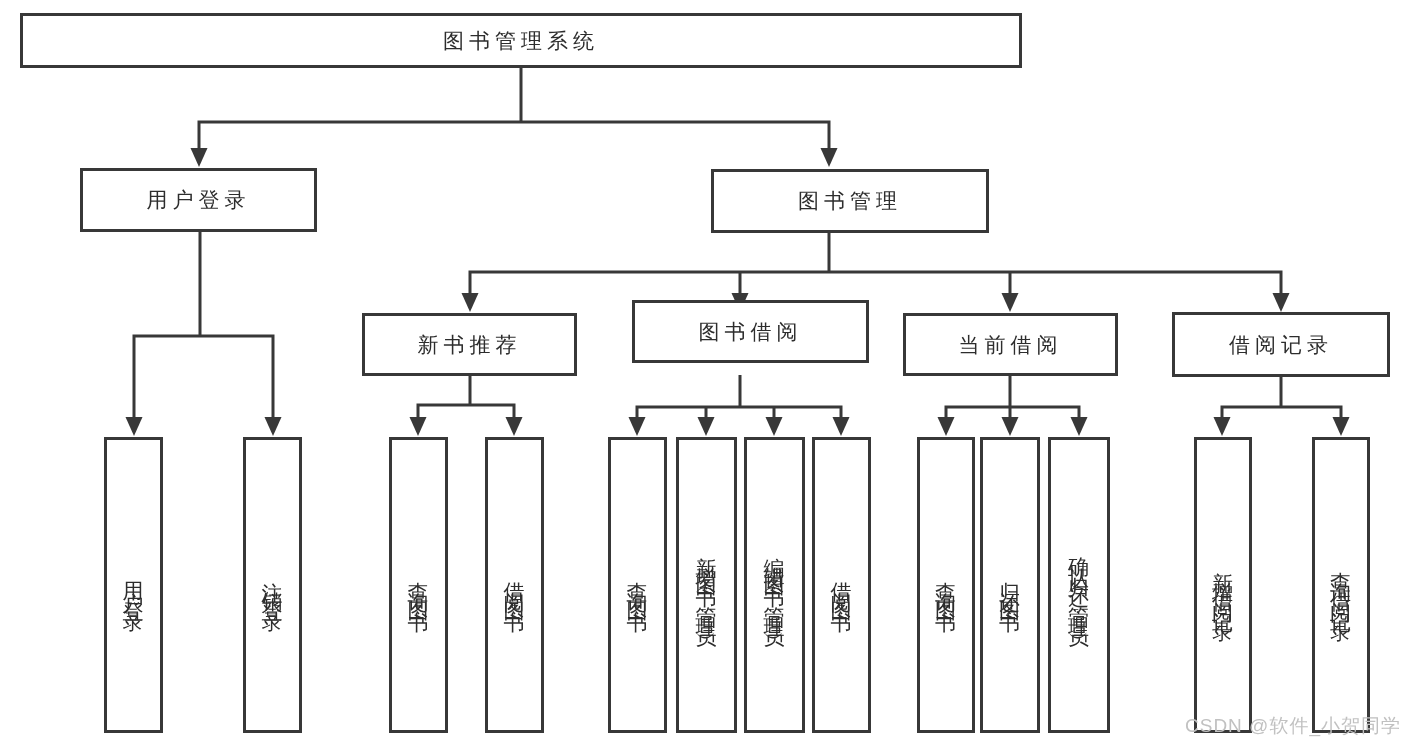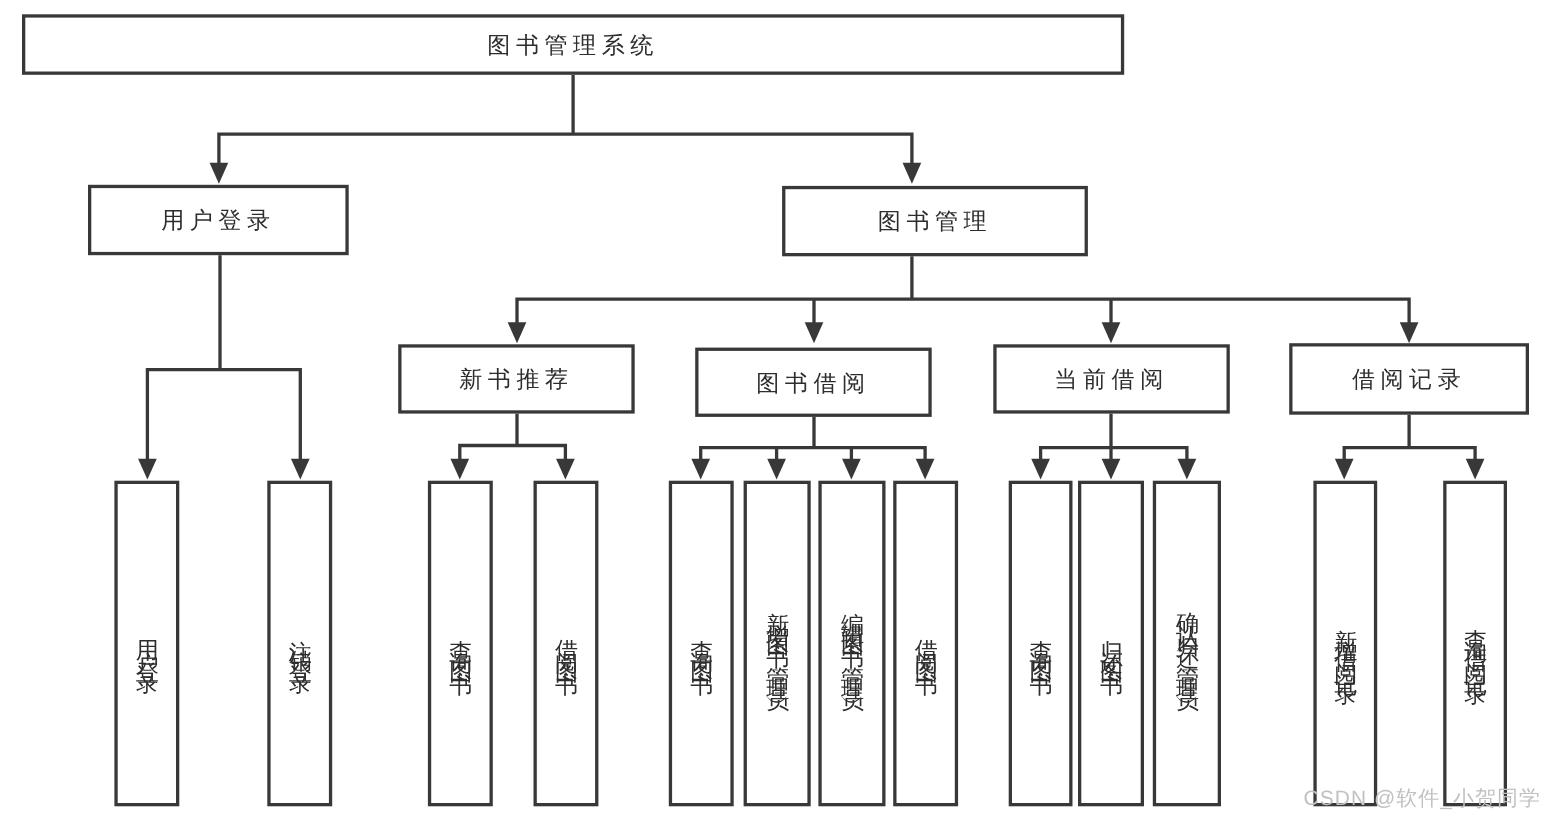--- a/index.html
+++ b/index.html
@@ -105,21 +105,21 @@
   <div class="node" style="left:80px; top:168px; width:237px; height:64px;">
     <span class="hlabel">用户登录</span>
   </div>
   <div class="node" style="left:711px; top:169px; width:278px; height:64px;">
     <span class="hlabel">图书管理</span>
   </div>
 
   <div class="node" style="left:362px; top:313px; width:215px; height:63px;">
     <span class="hlabel">新书推荐</span>
   </div>
-  <div class="node" style="left:632px; top:316px; width:215px; height:63px;">
+  <div class="node" style="left:632px; top:300px; width:237px; height:63px;">
     <span class="hlabel">图书借阅</span>
   </div>
   <div class="node" style="left:903px; top:313px; width:215px; height:63px;">
     <span class="hlabel">当前借阅</span>
   </div>
   <div class="node" style="left:1172px; top:312px; width:218px; height:65px;">
     <span class="hlabel">借阅记录</span>
   </div>
 
   <div class="node" style="left:104px; top:437px; width:59px; height:296px;">

